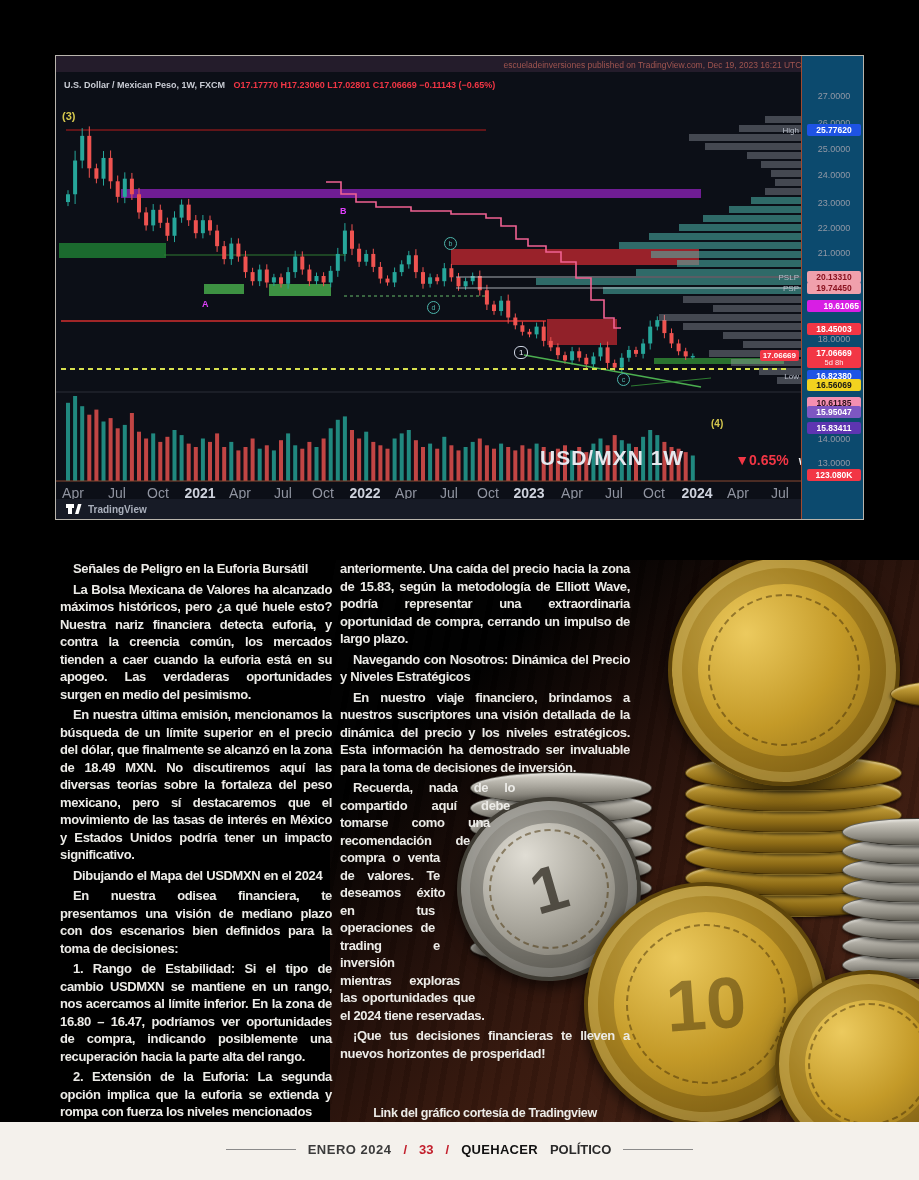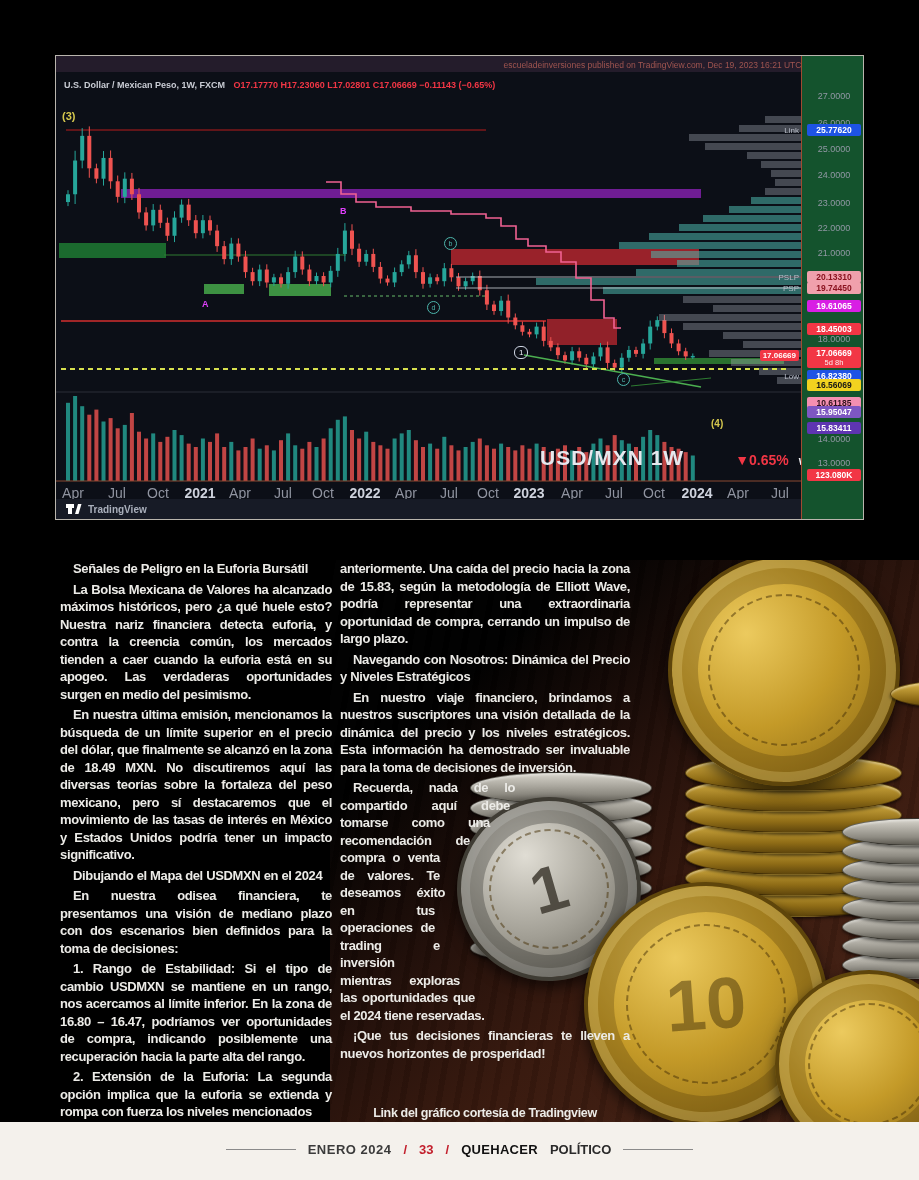--- a/index.html
+++ b/index.html
@@ -4,21 +4,21 @@
 <style>
   html,body{margin:0;padding:0;background:#151515;font-family:"Liberation Sans",sans-serif;}
   .page{position:relative;width:919px;height:1180px;background:#000;overflow:hidden;}
 
   
   .chart{position:absolute;left:55px;top:55px;width:807px;height:463px;background:#0c0f17;border:1px solid #b9b5ad;box-sizing:content-box;}
   .ch-pub{position:absolute;left:0;top:0;width:745px;height:16px;background:#241c2b;color:#a05550;font-size:8.5px;line-height:18px;padding-left:8px;white-space:nowrap;overflow:hidden;z-index:5;text-align:right;}
   .ch-sym{position:absolute;left:8px;top:24px;font-size:9px;color:#c9ccd4;white-space:nowrap;z-index:5;font-weight:bold;}
   .ch-sym .ohlc{color:#f23645;font-weight:bold;margin-left:6px;}
   .plot{position:absolute;left:0;top:0;width:745px;height:463px;overflow:hidden;}
-  .scale{position:absolute;right:0;top:0;bottom:0;width:61px;background:#14532d;border-left:1px solid #a04a30;z-index:6;}
+  .scale{position:absolute;right:0;top:0;bottom:0;width:61px;background:#0c4a6e;border-left:1px solid #a04a30;z-index:6;}
   .lab{position:absolute;right:2px;min-width:50px;text-align:center;font-size:8.5px;padding:1px 2px;border-radius:2px;color:#fff;font-weight:bold;}
   .lab.tick{background:none;color:#9298a5;font-weight:normal;font-size:9px;}
   .lab.blue{background:#1e53e5;}
   .lab.pink{background:#f0a0ac;color:#8a1320;}
   .lab.magenta{background:#d81ee4;}
   .lab.red{background:#f23645;}
   .lab.yellow{background:#f2d21f;color:#161616;}
   .lab.green{background:#3fa35c;}
   .lab.pinkl{background:#f48fb1;color:#30121c;}
   .lab.purple{background:#7e57c2;}
@@ -416,21 +416,21 @@
         <div class="lab tick" style="top: 34px;">27.0000</div>
         <div class="lab tick" style="top: 61px;">26.0000</div>
         <div class="lab blue" style="top: 68px;">25.77620</div>
         <div class="lab tick" style="top: 87px;">25.0000</div>
         <div class="lab tick" style="top: 113px;">24.0000</div>
         <div class="lab tick" style="top: 141px;">23.0000</div>
         <div class="lab tick" style="top: 166px;">22.0000</div>
         <div class="lab tick" style="top: 191px;">21.0000</div>
         <div class="lab pink" style="top: 215px;">20.13310</div>
         <div class="lab pink" style="top: 226px;">19.74450</div>
-        <div class="lab magenta" style="top: 244px;">19.61065</div>
+        <div class="lab magenta" style="top: 244px; text-align: right;">19.61065</div>
         <div class="lab red" style="top: 267px;">18.45003</div>
         <div class="lab tick" style="top: 277px;">18.0000</div>
         <div class="lab red" style="top: 291px;">17.06669<div class="sub">5d 8h</div></div>
         <div class="lab blue" style="top: 314px;">16.82380</div>
         <div class="lab yellow" style="top: 323px;">16.56069</div>
         <div class="lab green" style="top: 342px; margin-left: 48px;">16.47316</div>
         <div class="lab pinkl" style="top: 341px;">10.61185</div>
         <div class="lab purple" style="top: 350px;">15.95047</div>
         <div class="lab purple2" style="top: 366px;">15.83411</div>
         <div class="lab tick" style="top: 377px;">14.0000</div>
@@ -459,21 +459,21 @@
         <span style="left: 743px;">Oct</span>
       </div>
     <div class="tvbar">
       <svg width="16" height="14">
         <rect x="0" y="2" width="8" height="4" fill="#fff"></rect>
         <rect x="2" y="2" width="4" height="10" fill="#fff"></rect>
         <path d="M9 12 L12 2 L15.5 2 L12.5 12 Z" fill="#fff"></path>
       </svg>
       <span class="tvtext">TradingView</span>
     </div>
-  <div class="sidetxt" style="top: 70px;">Link</div>
+  <div class="sidetxt" style="top: 70px;">High</div>
       <div class="sidetxt" style="top: 217px;">PSLP</div>
       <div class="sidetxt" style="top: 228px;">PSP</div>
       <div class="sidetxt" style="top: 316px;">Low</div>
       <div class="leftflag" style="top: 294px;">17.06669</div>
     </div>
 
   <div class="coins">
     <div class="grain"></div>
     <div id="coinlayer">
         <div class="coinE gold" style="left: 355px; top: 321px; width: 215px; height: 34px;"></div>

